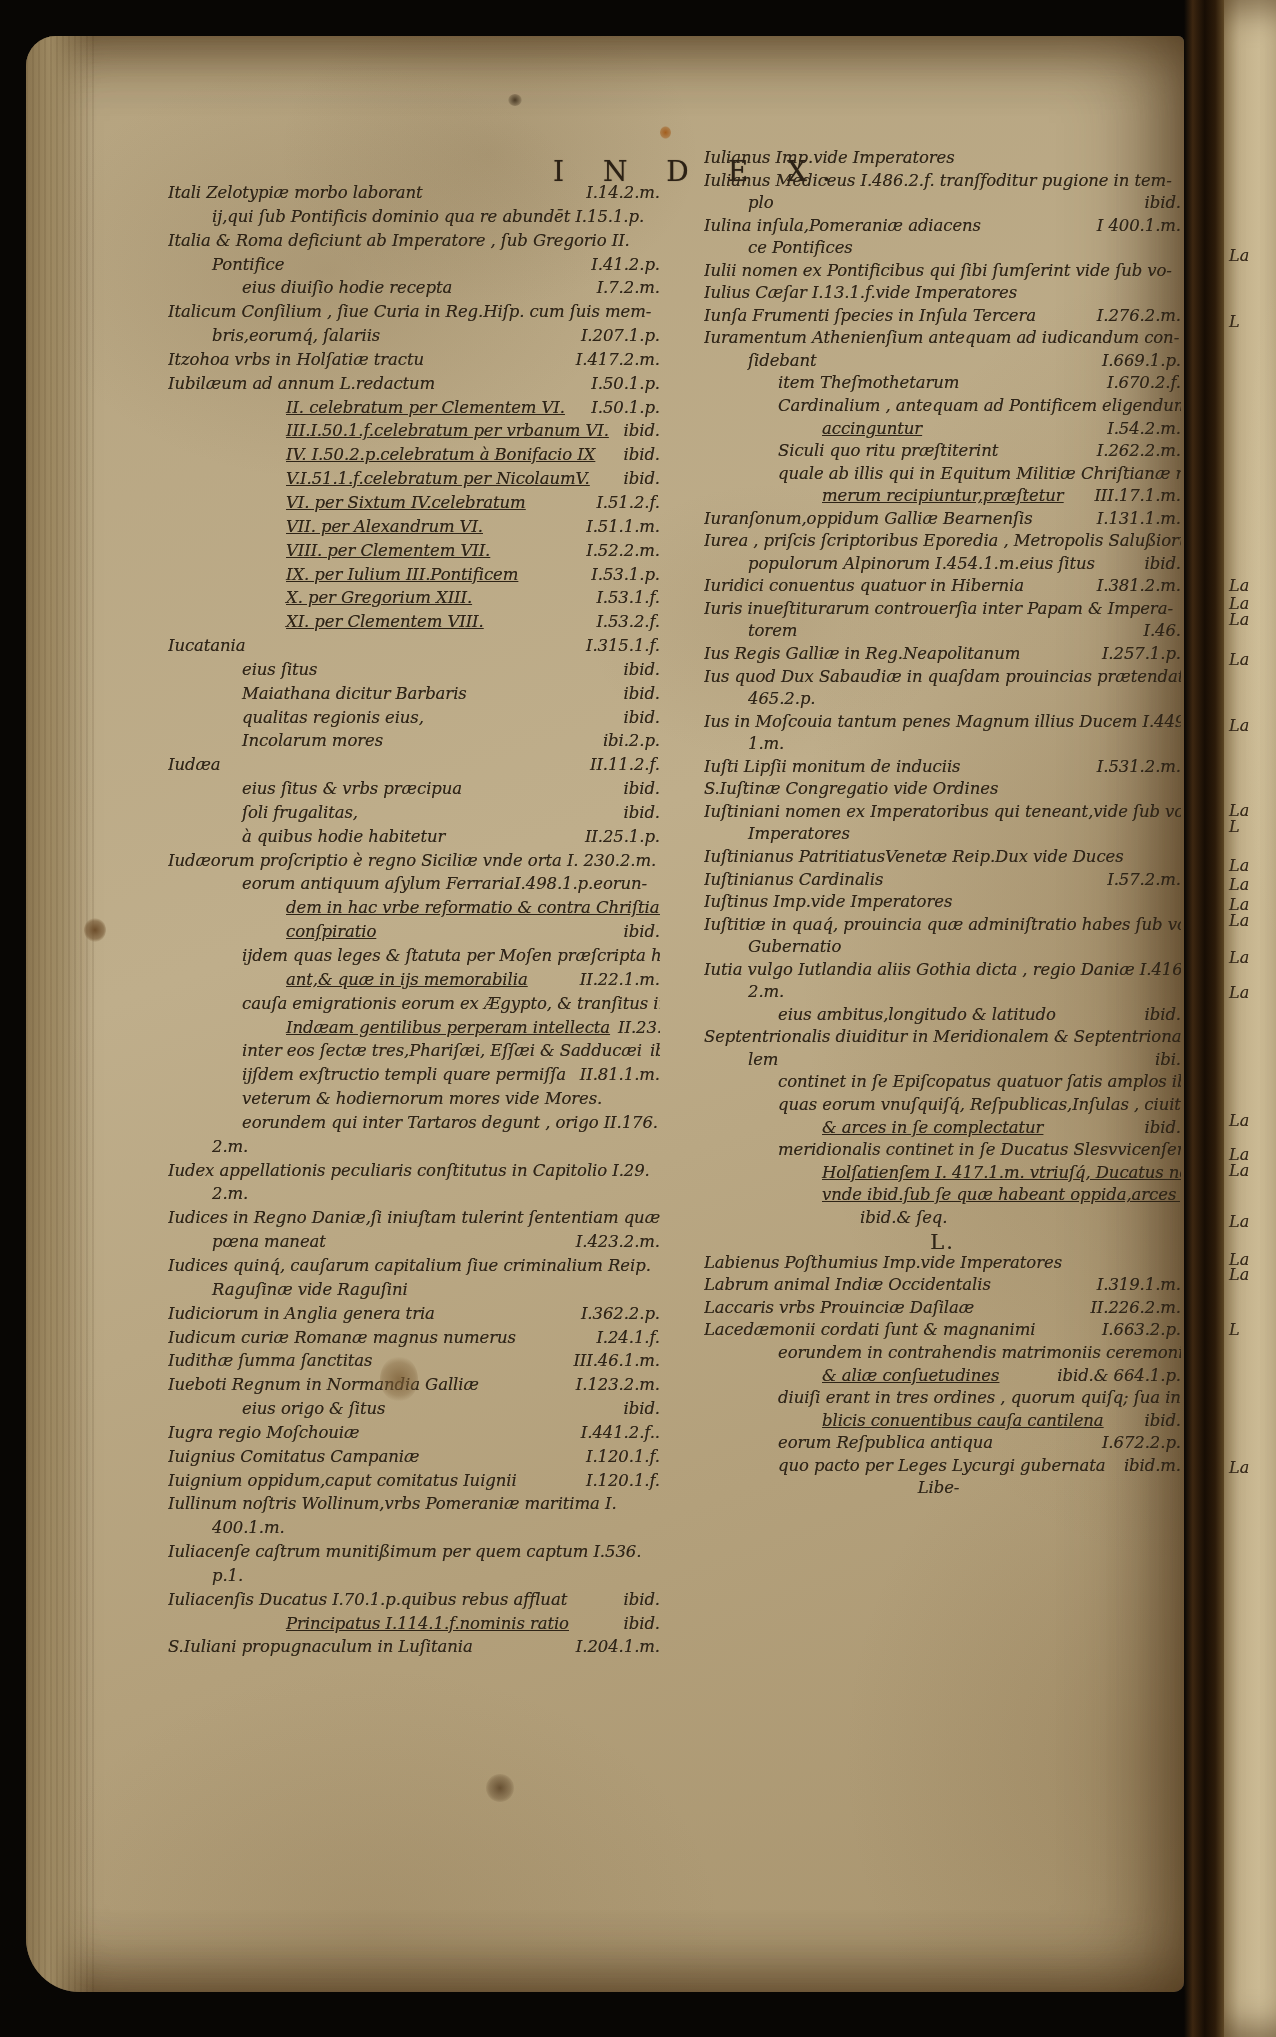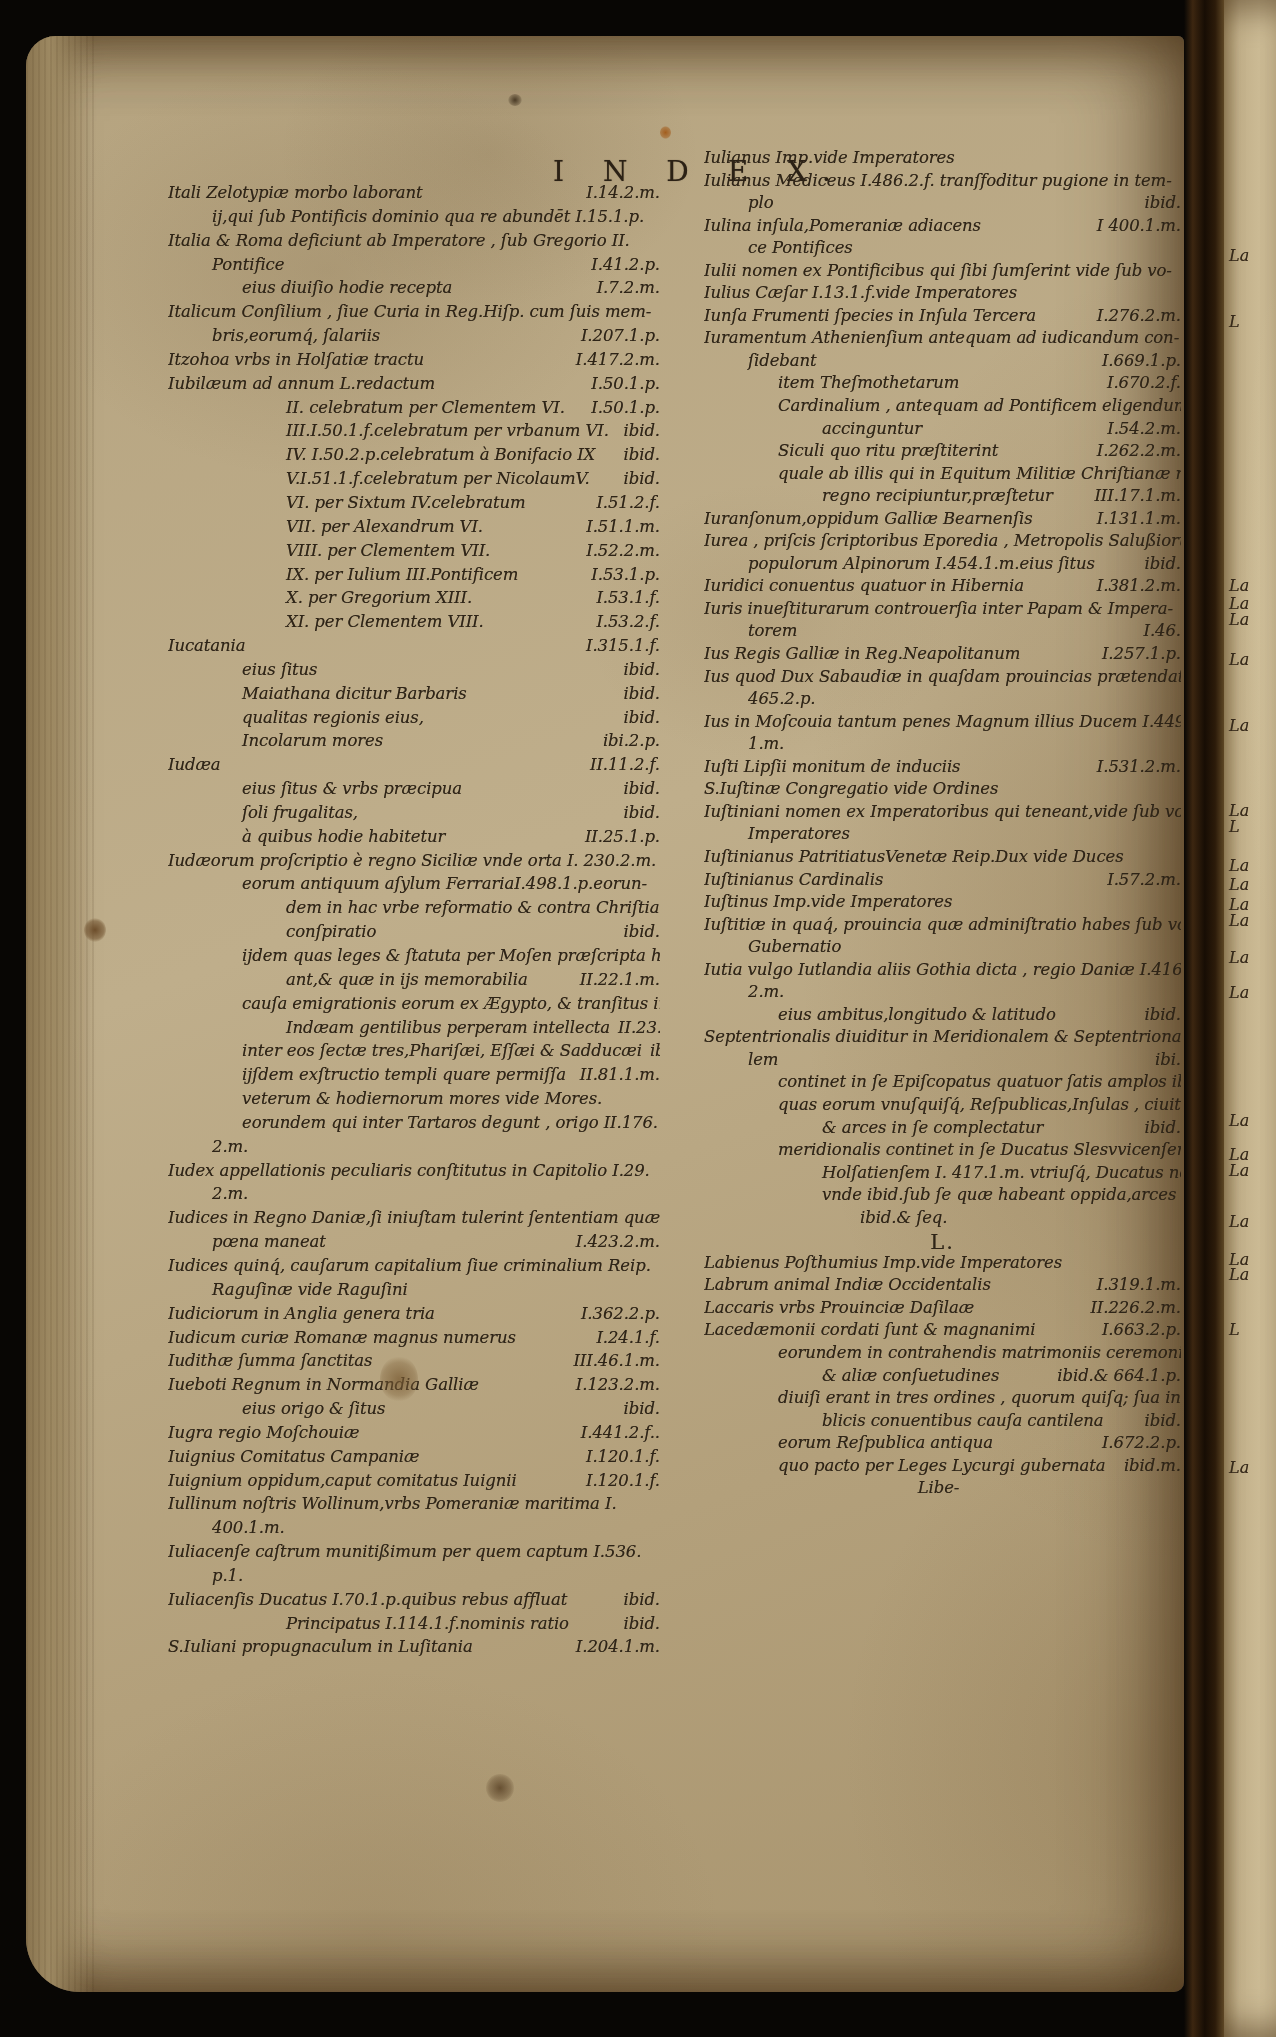--- a/index.html
+++ b/index.html
@@ -47,21 +47,21 @@
        letter-spacing:-0.1px;text-shadow:0 0 .6px rgba(46,36,23,.5);}
   #col-left{left:168px;top:183px;width:492px;}
   #col-right{left:676px;top:148px;width:477px;margin-left:28px;}
   #col-left .line{height:23.85px;}
   #col-right .line{height:22.55px;}
   .line{display:flex;align-items:baseline;overflow:hidden;white-space:pre;}
   .line .t{white-space:pre;}
   .line .r{margin-left:auto;padding-left:8px;white-space:pre;}
   .line.i1 .t{padding-left:44px;}
   .line.i2 .t{padding-left:74px;}
-  .line.i3 .t{padding-left:118px;}
+  .line.i3 .t{padding-left:118px;text-decoration:underline;}
   .line.i4 .t{padding-left:156px;}
   .line.heading{height:46px;align-items:center;justify-content:center;
                 font-style:normal;font-size:21px;letter-spacing:2px;}
   .line.catchword{justify-content:flex-end;}
   .line.catchword .t{margin-left:auto;padding-left:0;}
   
   #gutter-shadow{
     position:absolute;left:1184px;top:0;width:40px;height:2037px;
     background:linear-gradient(90deg, rgba(48,30,12,0) 0%, #3c2610 22%, #170d04 52%, #2c1b0a 78%, #5d4624 100%);
   }
@@ -482,21 +482,21 @@
       <span class="t">Siculi quo ritu præſtiterint</span>
       <span class="r">I.262.2.m.</span>
     </div>
 
     <div class="line i2">
       <span class="t">quale ab illis qui in Equitum Militiæ Chriſtianæ nu-</span>
       <span class="r"></span>
     </div>
 
     <div class="line i3">
-      <span class="t">regno recipiuntur,præſtetur</span>
+      <span class="t">merum recipiuntur,præſtetur</span>
       <span class="r">III.17.1.m.</span>
     </div>
 
     <div class="line i0">
       <span class="t">Iuranſonum,oppidum Galliæ Bearnenſis</span>
       <span class="r">I.131.1.m.</span>
     </div>
 
     <div class="line i0">
       <span class="t">Iurea , priſcis ſcriptoribus Eporedia , Metropolis Salußiorum</span>

